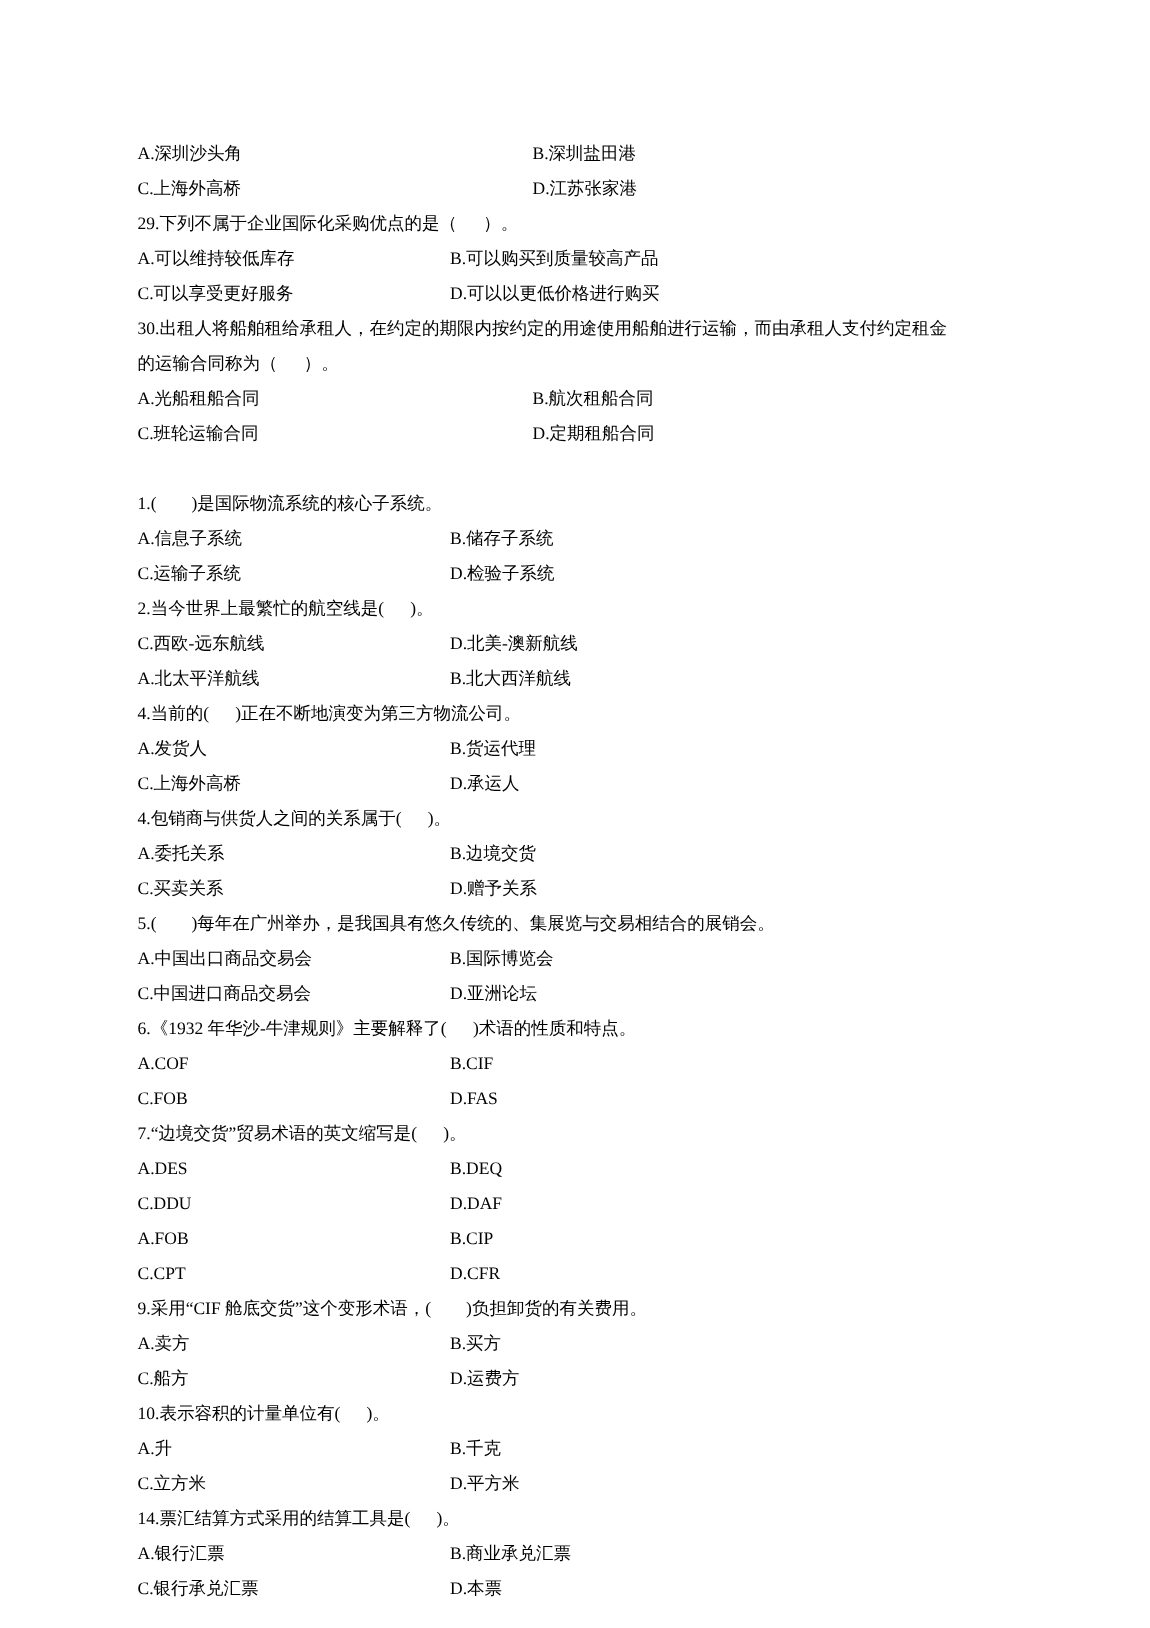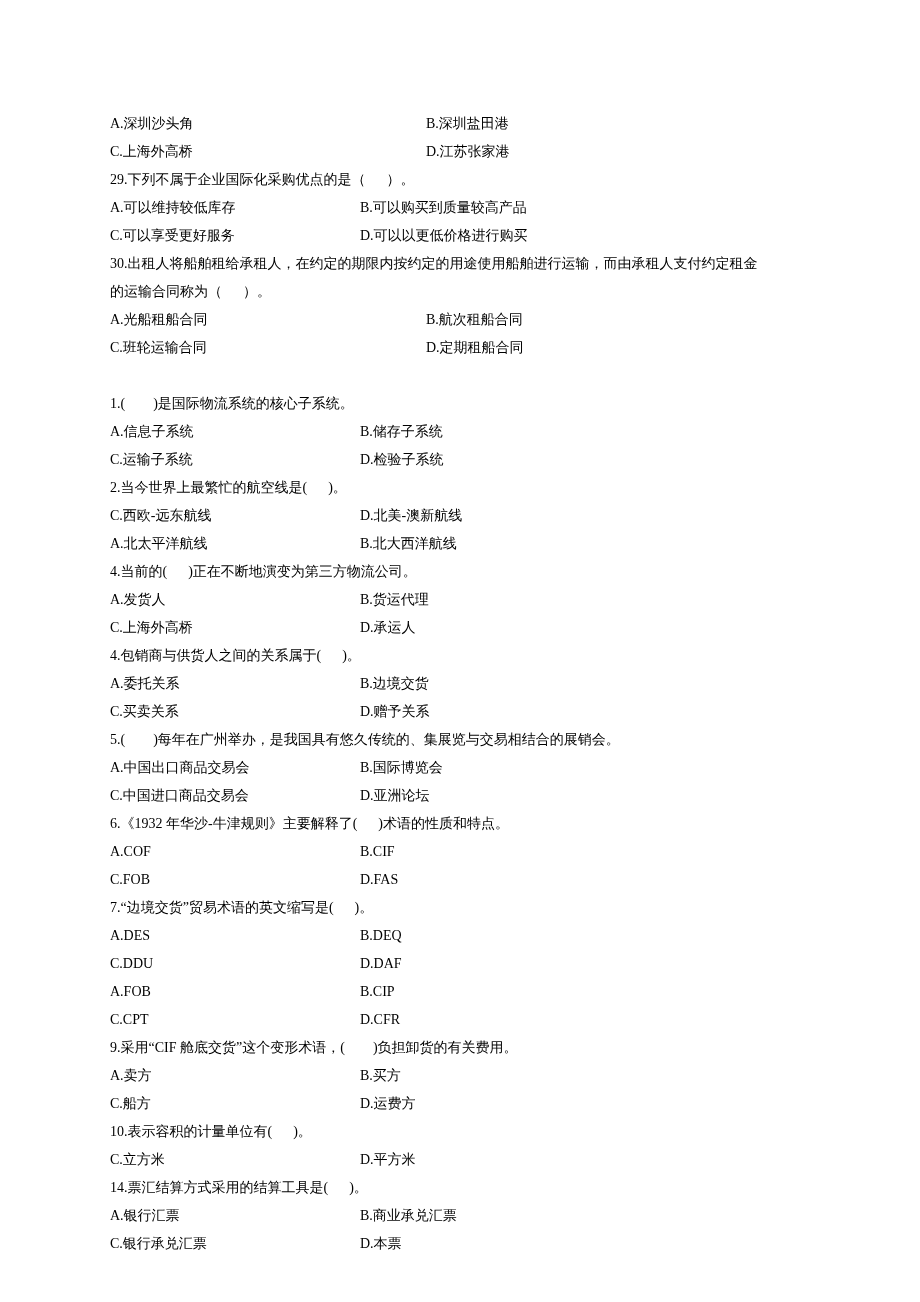--- a/index.html
+++ b/index.html
@@ -146,20 +146,24 @@
     <div class="row q-row">
       <span class="colA">A.卖方</span>
       <span class="colB">B.买方</span>
     </div>
     <div class="row q-row">
       <span class="colA">C.船方</span>
       <span class="colB">D.运费方</span>
     </div>
     <span class="line">10.表示容积的计量单位有(      )。</span>
     <div class="row q-row">
+      <span class="colA">A.升</span>
+      <span class="colB">B.千克</span>
+    </div>
+    <div class="row q-row">
       <span class="colA">C.立方米</span>
       <span class="colB">D.平方米</span>
     </div>
     <span class="line">14.票汇结算方式采用的结算工具是(      )。</span>
     <div class="row q-row">
       <span class="colA">A.银行汇票</span>
       <span class="colB">B.商业承兑汇票</span>
     </div>
     <div class="row q-row">
       <span class="colA">C.银行承兑汇票</span>

